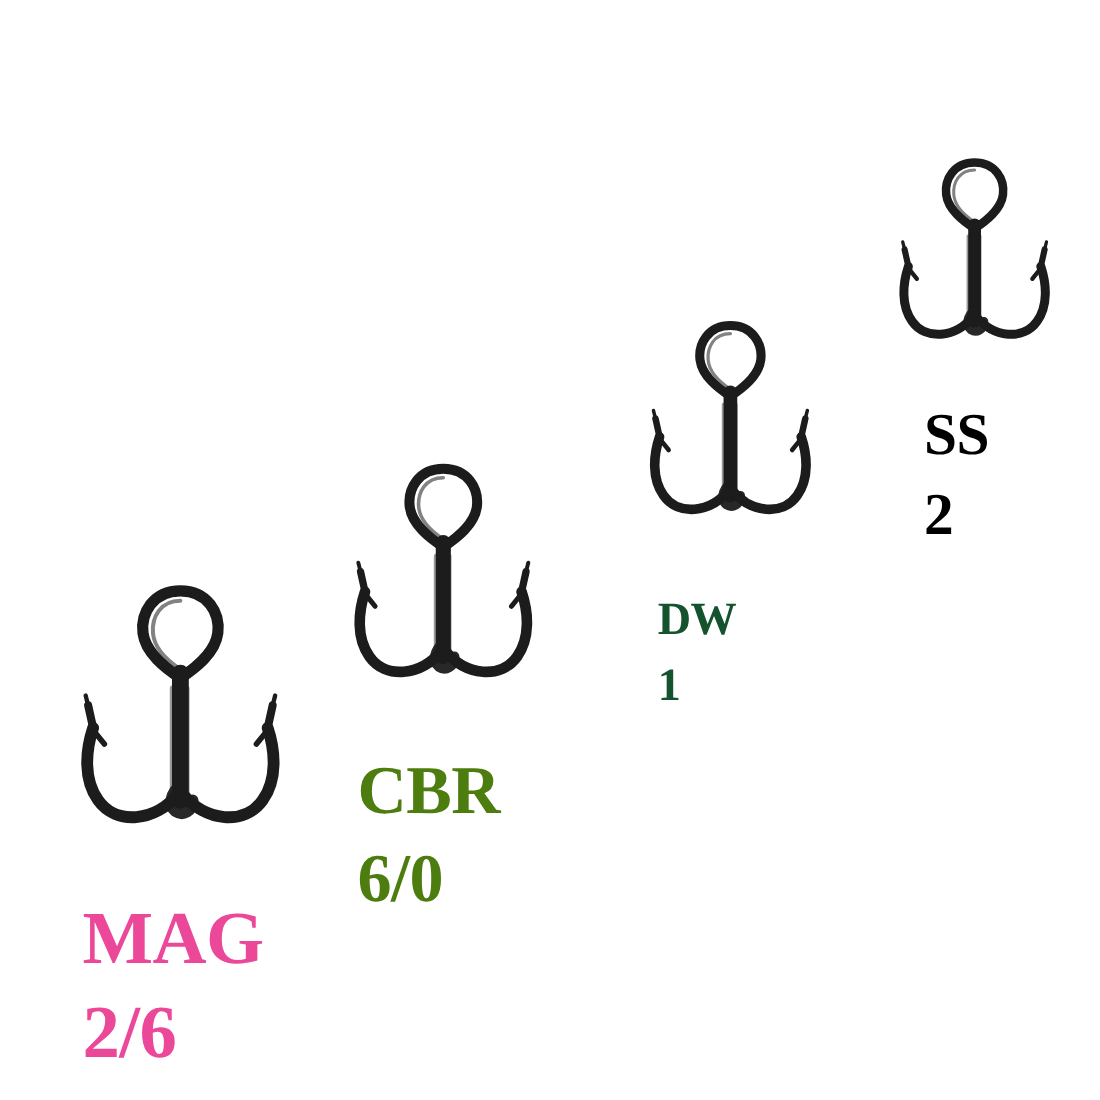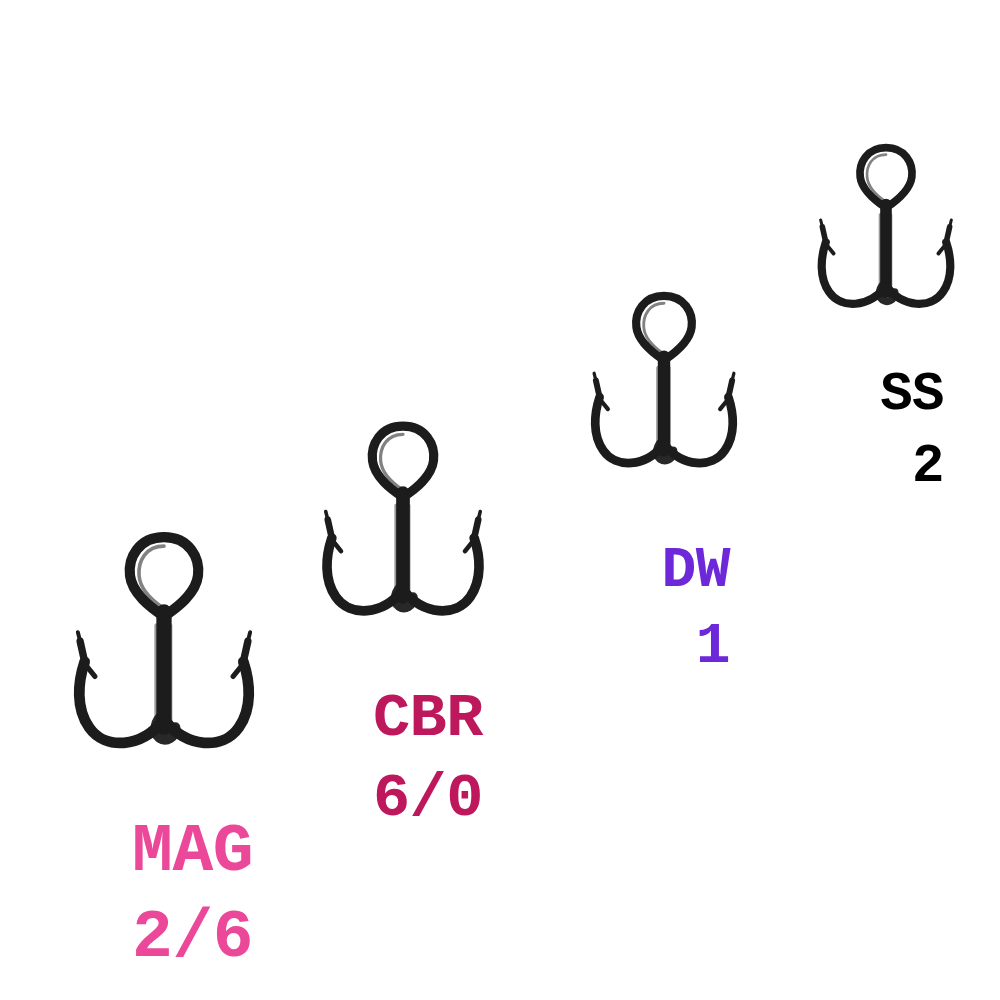--- a/index.html
+++ b/index.html
@@ -23,26 +23,26 @@
     position: absolute;
   }
   .hook-svg {
     display: block;
     width: 100%;
     height: 100%;
   }
   .label {
     position: absolute;
     color: #000000;
-    font-family: Liberation Mono, monospace;
+    font-family: Liberation Serif, serif;
     font-weight: bold;
     line-height: 1.0;
     letter-spacing: -0.5px;
     white-space: nowrap;
-    text-align: right;
+    text-align: left;
   }
   .label .line1 {
     display: block;
   }
   .label .line2 {
     display: block;
     margin-top: 18px;
   }
 </style>
 </head>
@@ -86,21 +86,21 @@
           <path d="M30 118 L 26 100" stroke-width="6.5"></path>
           <path d="M26 100 L 24 92" stroke-width="3.5"></path>
           <path d="M31 121 L 39 131" stroke-width="4.5"></path>
           <path d="M101 170 C 120 194, 152 196, 166 176 C 178 159, 176 136, 170 118" stroke-width="9.5"></path>
           <path d="M170 118 L 174 100" stroke-width="6.5"></path>
           <path d="M174 100 L 176 92" stroke-width="3.5"></path>
           <path d="M169 121 L 161 131" stroke-width="4.5"></path>
         </g>
       </svg>
     </div>
-    <div class="label" style="left: 325px; top: 688px; width: 158px; font-size: 62px; color: #be185d;">
+    <div class="label" style="left: 325px; top: 688px; width: 158px; font-size: 62px; color: #4d7c0f;">
       <span class="line1">CBR</span>
       <span class="line2">6/0</span>
     </div>
     <div class="hook-group" style="left: 572px; top: 288px; width: 184px; height: 222px;">
       <svg viewBox="0 0 200 240" preserveAspectRatio="xMidYMid meet" class="hook-svg">
         <g fill="none" stroke="#1c1c1c" stroke-linecap="round" stroke-linejoin="round">
           <path d="M100 8 C 78 8, 68 26, 70 42 C 72 58, 88 70, 100 78 C 112 70, 128 58, 130 42 C 132 26, 122 8, 100 8 Z" stroke-width="9"></path>
           <path d="M100 16 C 84 16, 77 29, 78 42 C 79 55, 91 65, 100 71" stroke-width="3.2" opacity="0.55"></path>
           <path d="M100 74 L 100 176" stroke-width="13.5"></path>
           <path d="M93.5 86 L 93.5 172" stroke-width="4" opacity="0.45"></path>
@@ -110,21 +110,21 @@
           <path d="M30 118 L 26 100" stroke-width="6.5"></path>
           <path d="M26 100 L 24 92" stroke-width="3.5"></path>
           <path d="M31 121 L 39 131" stroke-width="4.5"></path>
           <path d="M101 170 C 120 194, 152 196, 166 176 C 178 159, 176 136, 170 118" stroke-width="9.5"></path>
           <path d="M170 118 L 174 100" stroke-width="6.5"></path>
           <path d="M174 100 L 176 92" stroke-width="3.5"></path>
           <path d="M169 121 L 161 131" stroke-width="4.5"></path>
         </g>
       </svg>
     </div>
-    <div class="label" style="left: 598px; top: 542px; width: 132px; font-size: 58px; color: #6d28d9;">
+    <div class="label" style="left: 598px; top: 542px; width: 132px; font-size: 42px; color: #14532d;">
       <span class="line1">DW</span>
       <span class="line2">1</span>
     </div>
     <div class="hook-group" style="left: 800px; top: 140px; width: 172px; height: 208px;">
       <svg viewBox="0 0 200 240" preserveAspectRatio="xMidYMid meet" class="hook-svg">
         <g fill="none" stroke="#1c1c1c" stroke-linecap="round" stroke-linejoin="round">
           <path d="M100 8 C 78 8, 68 26, 70 42 C 72 58, 88 70, 100 78 C 112 70, 128 58, 130 42 C 132 26, 122 8, 100 8 Z" stroke-width="9"></path>
           <path d="M100 16 C 84 16, 77 29, 78 42 C 79 55, 91 65, 100 71" stroke-width="3.2" opacity="0.55"></path>
           <path d="M100 74 L 100 176" stroke-width="13.5"></path>
           <path d="M93.5 86 L 93.5 172" stroke-width="4" opacity="0.45"></path>

